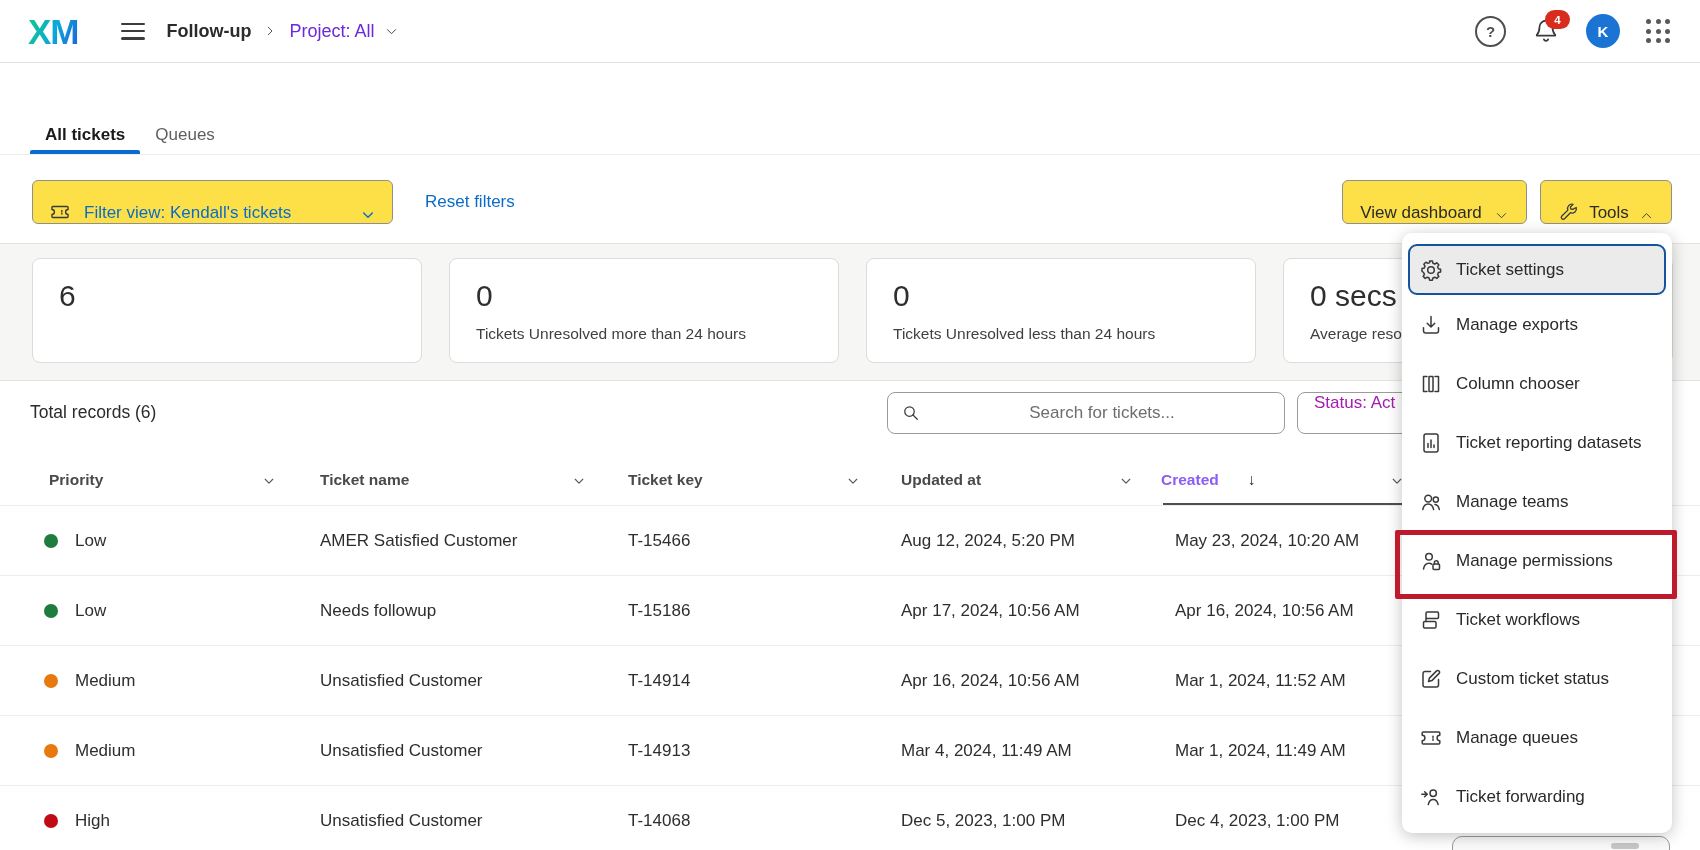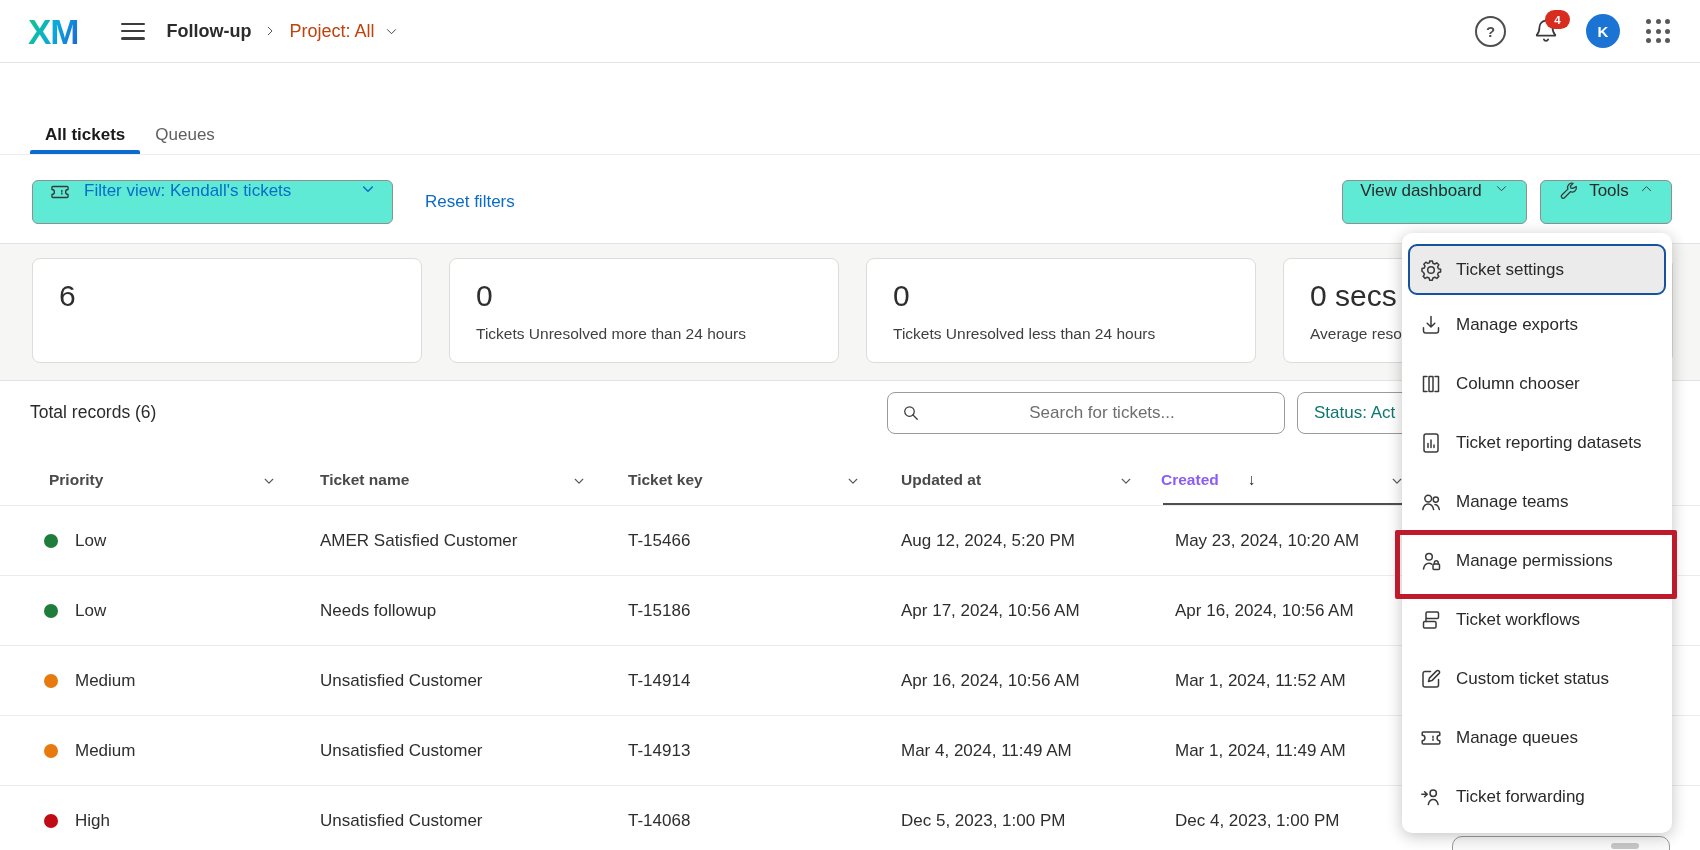--- a/index.html
+++ b/index.html
@@ -12,21 +12,21 @@
   .topbar{position:absolute;top:0;left:0;right:0;height:62px;border-bottom:1px solid #e3e3e3;
           display:flex;align-items:center;background:#fff;z-index:5;}
   .logo{margin-left:28px;font-size:35px;font-weight:800;letter-spacing:-1px;
         background:linear-gradient(110deg,#12c787 5%,#0aa8dc 52%,#1b6ad6 95%);
         -webkit-background-clip:text;background-clip:text;color:transparent;line-height:1;}
   .hamburger{margin-left:42px;width:24px;height:17px;display:flex;flex-direction:column;justify-content:space-between;cursor:pointer;}
   .hamburger span{height:2.6px;background:#3c3c3c;border-radius:2px;}
   .crumb{font-size:18px;}
   .crumb-section{margin-left:22px;font-weight:600;color:#2b2b2b;}
   .crumb-chev{margin-left:12px;}
-  .crumb-project{margin-left:12px;font-weight:500;color:#c2410c;display:flex;align-items:center;gap:9px;}
+  .crumb-project{margin-left:12px;font-weight:500;color:#6d28d9;display:flex;align-items:center;gap:9px;}
   .tb-right{margin-left:auto;margin-right:30px;display:flex;align-items:center;gap:26px;}
   .help-circle{width:27px;height:27px;border:2px solid #4e4e4e;border-radius:50%;
                display:flex;align-items:center;justify-content:center;font-size:15px;font-weight:700;color:#4e4e4e;}
   .bell-wrap{position:relative;}
   .badge{position:absolute;top:-7px;right:-10px;min-width:19px;height:19px;border-radius:10px;
          background:#d82c1e;color:#fff;font-size:11.5px;font-weight:700;display:flex;align-items:center;justify-content:center;padding:0 3px;}
   .avatar{width:34px;height:34px;border-radius:50%;background:#1b74d4;color:#fff;font-size:15px;font-weight:700;
           display:flex;align-items:center;justify-content:center;}
   .waffle{display:grid;grid-template-columns:repeat(3,5px);grid-template-rows:repeat(3,5px);gap:4.5px;}
   .waffle i{width:5px;height:5px;border-radius:50%;background:#585858;}
@@ -34,21 +34,21 @@
   
   .tabsbar{position:absolute;top:104px;left:0;right:0;height:50px;border-bottom:1px solid #ededed;
            display:flex;align-items:stretch;}
   .tab{position:relative;margin-top:12px;padding:0 15px;font-size:17px;display:flex;align-items:center;cursor:pointer;color:#5f5f5f;}
   .tab.first{margin-left:30px;}
   .tab.active{color:#1a1a1a;font-weight:700;}
   .tab.active::after{content:"";position:absolute;left:0;right:0;bottom:0;height:4px;background:#0b6bd0;border-radius:2px 2px 0 0;}
 
   
   .btn{position:absolute;top:180px;height:44px;box-sizing:border-box;border:1px solid #8f8f8f;border-radius:6px;
-       background:#5eead4;display:flex;align-items:flex-start;font-size:17px;color:#2b2b2b;cursor:pointer;}
+       background:#fde047;display:flex;align-items:flex-end;font-size:17px;color:#2b2b2b;cursor:pointer;}
   .filter-view{left:32px;width:361px;padding:0 16px;color:#0b6cc8;font-weight:500;gap:13px;}
   .filter-view .chev{margin-left:auto;}
   .reset-link{position:absolute;top:180px;left:425px;height:44px;display:flex;align-items:center;
               color:#0b6cc8;font-size:17px;font-weight:500;cursor:pointer;}
   .view-dash{left:1342px;width:185px;justify-content:center;gap:12px;font-weight:500;}
   .tools-btn{left:1540px;width:132px;justify-content:center;gap:10px;font-weight:500;}
 
   
   .stats-band{position:absolute;top:243px;left:0;right:0;height:138px;background:#f6f6f4;box-sizing:border-box;
               border-top:1px solid #e3e3e3;border-bottom:1px solid #e3e3e3;}
@@ -57,22 +57,22 @@
   .stat-value{font-size:30px;color:#2e2e2e;line-height:1.1;}
   .stat-label{margin-top:13px;font-size:15.5px;color:#3f3f3f;}
 
   
   .total-records{position:absolute;left:30px;top:402px;font-size:17.5px;color:#2b2b2b;}
   .search-box{position:absolute;left:887px;top:392px;width:398px;height:42px;box-sizing:border-box;
               border:1px solid #9b9b9b;border-radius:8px;background:#fff;display:flex;align-items:center;padding:0 13px;gap:12px;}
   .search-box input{border:none;outline:none;flex:1;font-size:17px;font-family:"Liberation Sans",sans-serif;color:#2b2b2b;background:transparent;text-align:center;}
   .search-box input::placeholder{color:#6e6e6e;}
   .status-box{position:absolute;left:1297px;top:392px;width:170px;height:42px;box-sizing:border-box;
-              border:1px solid #9b9b9b;border-radius:8px;background:#fff;display:flex;align-items:center;
-              padding:0 16px;font-size:17px;color:#0f766e;}
+              border:1px solid #9b9b9b;border-radius:8px;background:#fff;display:flex;
+              padding:0 16px;font-size:17px;color:#a21caf;}
 
   
   .thead{position:absolute;left:0;top:460px;width:1700px;height:45px;font-size:15.5px;color:#4a4a4a;font-weight:600;}
   .th{position:absolute;top:11px;}
   .th-chev{position:absolute;top:14px;}
   .sort-underline{position:absolute;left:1163px;top:43px;width:240px;height:2px;background:#4f4f4f;}
   .trow{position:absolute;left:0;width:1700px;height:70px;border-top:1px solid #ececec;box-sizing:border-box;font-size:17px;color:#2e2e2e;}
   .cell{position:absolute;top:50%;transform:translateY(-50%);white-space:nowrap;}
   .dot{position:absolute;left:44px;top:50%;transform:translateY(-50%);width:14px;height:14px;border-radius:50%;}
   .c-priority{left:75px;} .c-name{left:320px;} .c-key{left:628px;} .c-updated{left:901px;} .c-created{left:1175px;}

